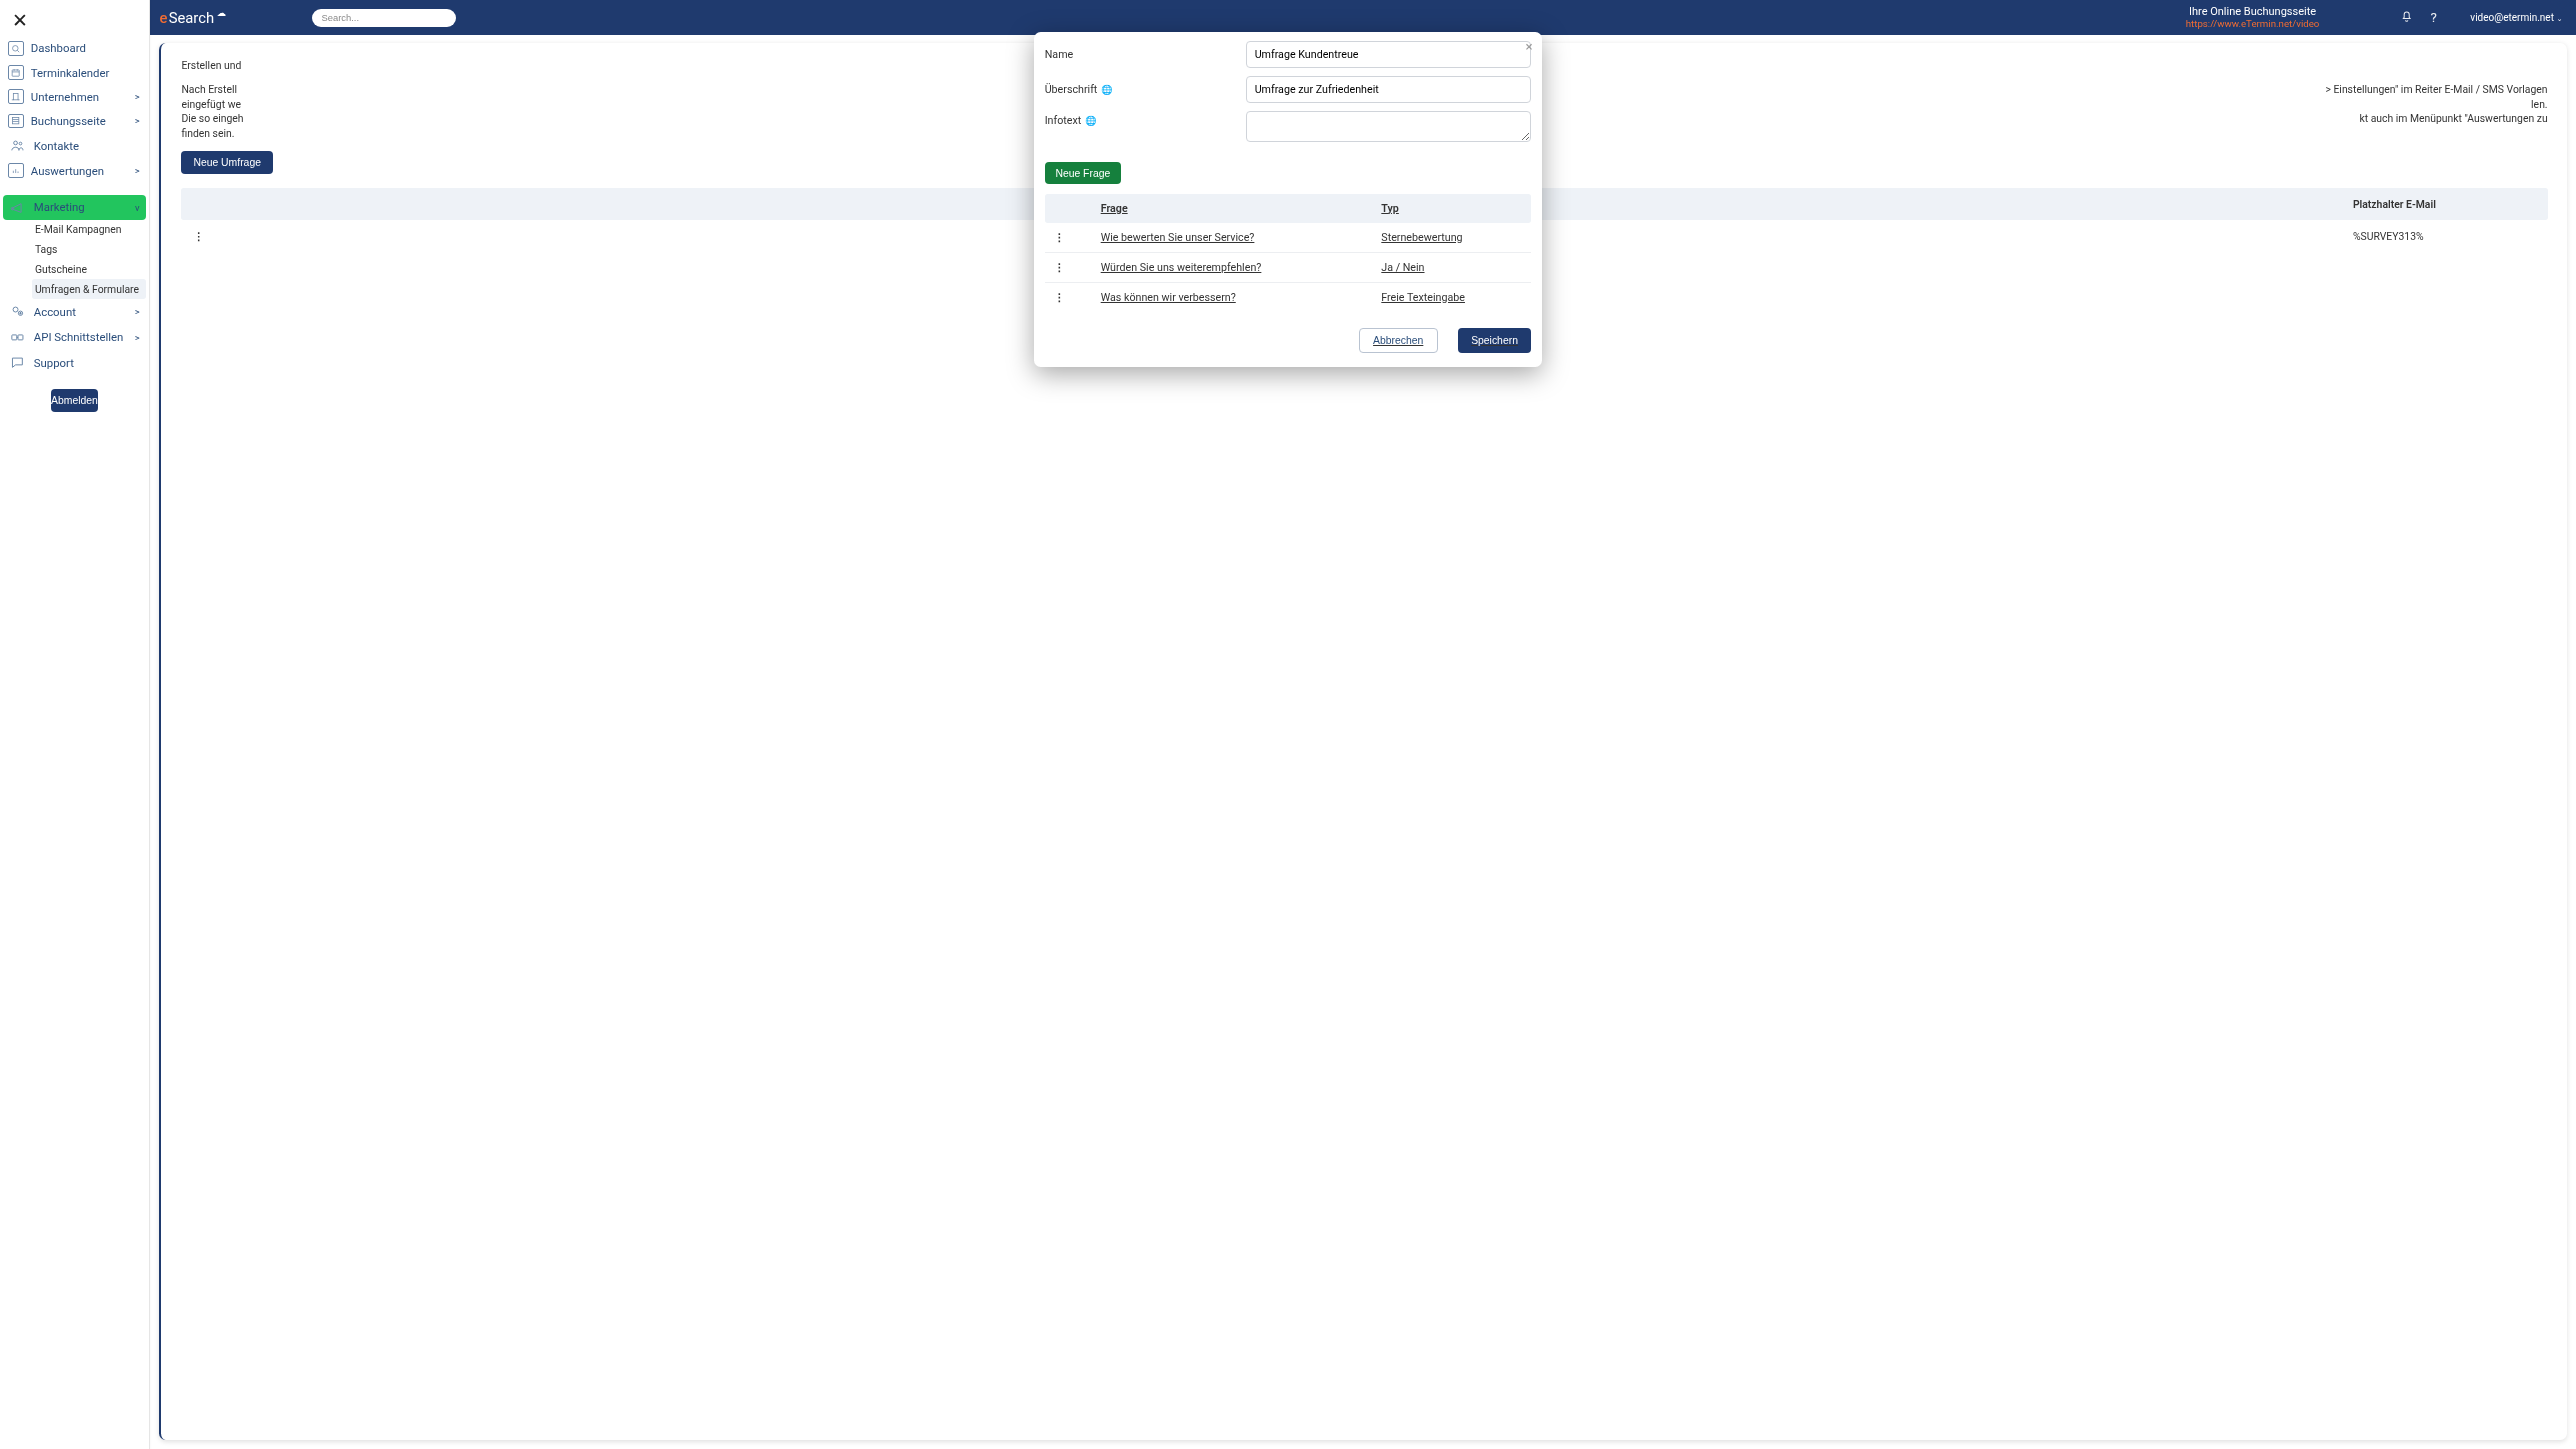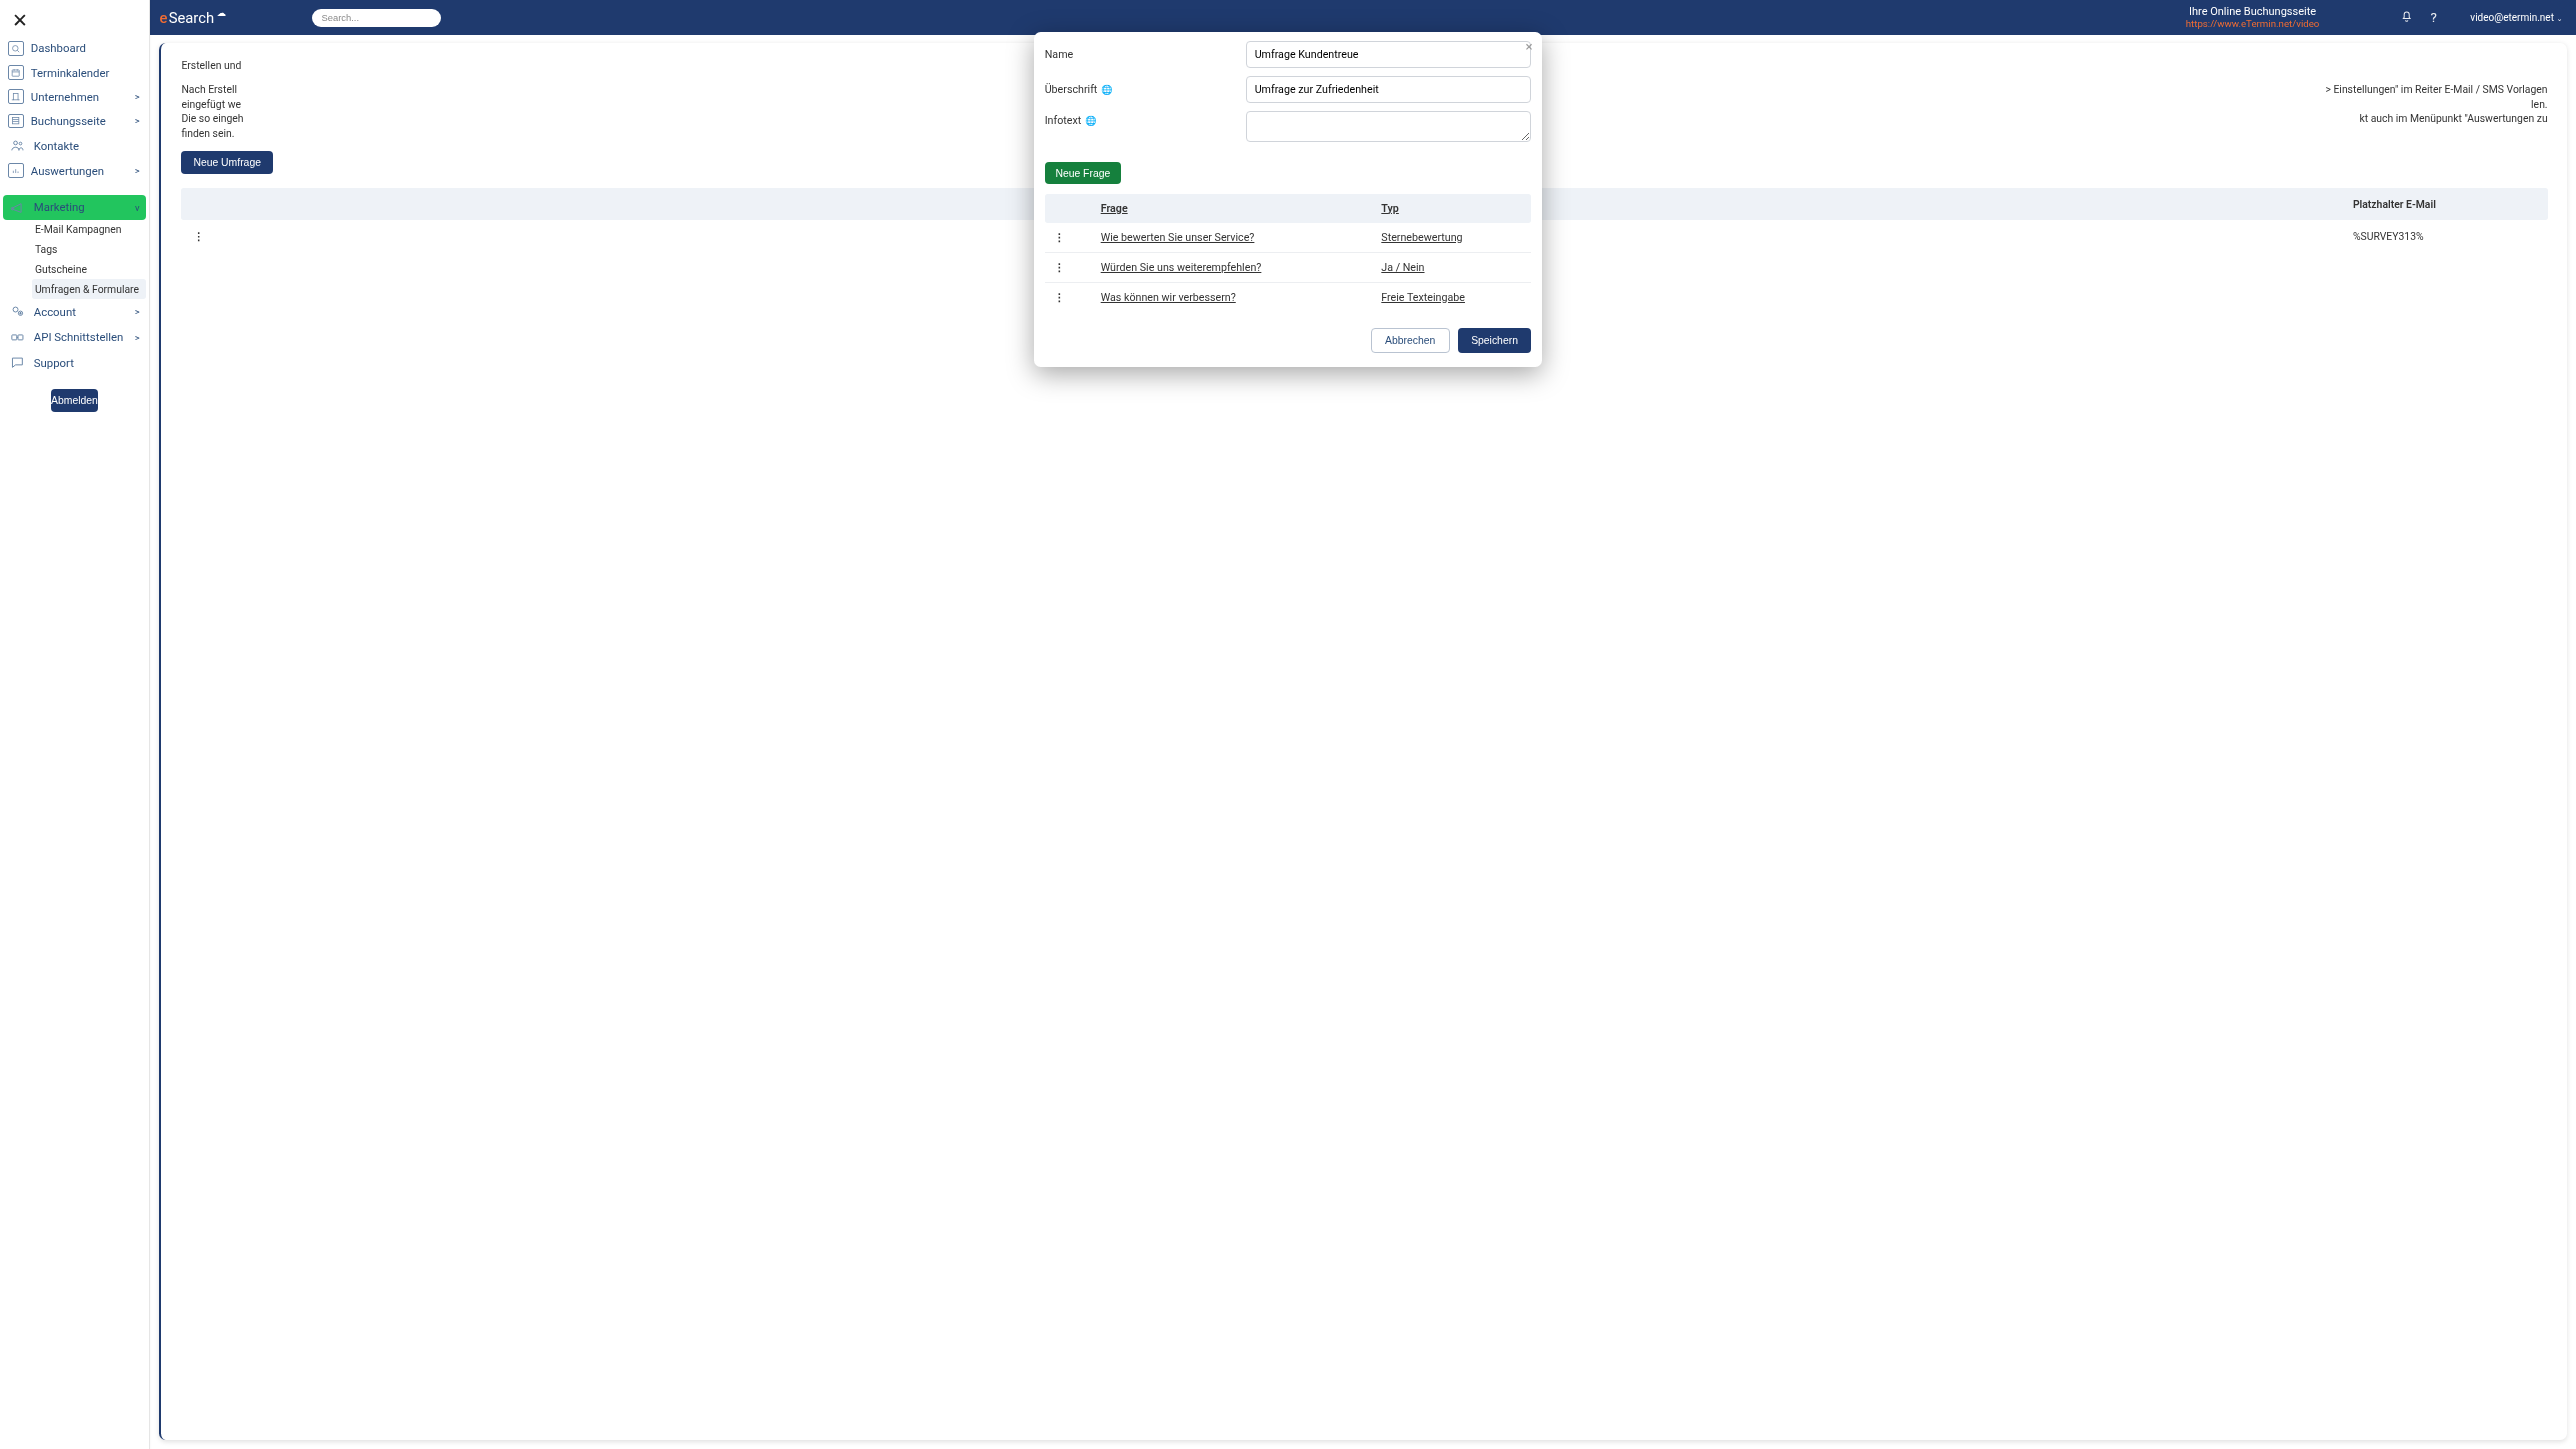--- a/index.html
+++ b/index.html
@@ -90,21 +90,21 @@
     color: #fff;
     display: flex;
     align-items: center;
     padding: 0 13.4px 0 9.4px;
     gap: 13.4px;
   }
   .logo { display:flex; align-items:center; gap:1.3px; font-size:14.8px; font-weight:400; }
   .logo .e { color:#ef6c33; font-weight:500; }
   .logo .cloud { font-size:9.4px; position:relative; top:-5.4px; left:1.3px; }
   .searchbox {
-    width: 129px; height: 18px;
+    width: 144px; height: 18px;
     border-radius: 9.4px;
     border: 0; outline: 0;
     padding: 0 9.4px;
     font-size: 9.4px;
     color: #555;
     margin-left: 74px;
   }
   .searchbox::placeholder { color:#8a8a8a; }
   .booking-link { margin-left: auto; text-align: center; line-height:1.25; margin-right: 67px; }
   .booking-link .t1 { font-size: 11px; }
@@ -190,21 +190,21 @@
     grid-template-columns: 56px 1fr 150px;
     align-items:center;
     padding: 8px 0 8px 0;
   }
   .qhead { background:#eef2f7; font-weight:600; border-radius:2.7px; }
   .qrow { border-bottom:0.7px solid #eceef1; }
   .qrow:last-child { border-bottom:0; }
   .qrow .kebab, .qhead .sp { padding-left:9.4px; }
   .kebab-dots { display:inline-block; line-height:0.4; font-weight:700; cursor:pointer; }
   .modal-actions {
-    display:flex; justify-content:flex-end; gap:8px; margin-top:16px;
+    display:flex; justify-content:flex-end; gap:20px; margin-top:16px;text-decoration:underline;
   }
   .btn-secondary {
     background:#fff; color:#2a4d7a; border:0.7px solid #b9c3d1;
     padding:6px 13.4px; border-radius:4px; font-size:10.4px; cursor:pointer;
   }
   .btn-primary {
     background:#1f3a6e; color:#fff; border:0;
     padding:6px 13.4px; border-radius:4px; font-size:10.4px; cursor:pointer;
   }
 </style>

